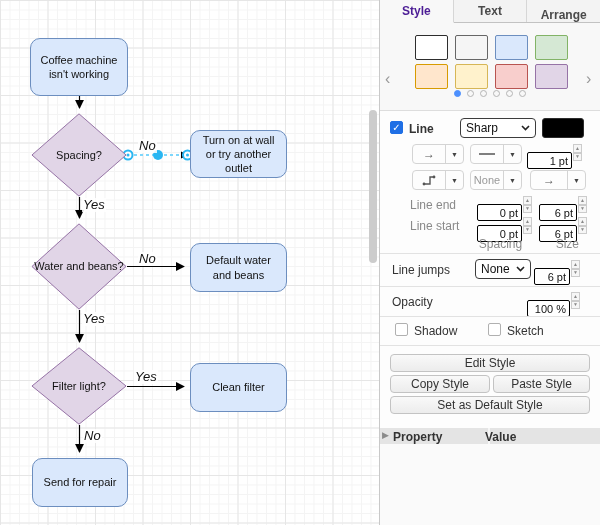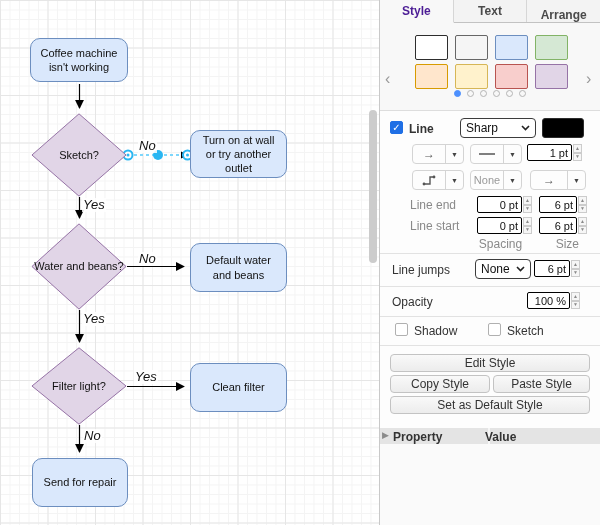--- a/index.html
+++ b/index.html
@@ -56,21 +56,21 @@
          display:flex; align-items:center; justify-content:space-between; padding:0 5px; font-size:12px; color:#111; }
   .color-btn { position:absolute; height:20px; border:1px solid #2b2b2b; border-radius:3px; }
 
   .combo { position:absolute; height:20px; border:1px solid #d4d4d4; border-radius:4px; background:#fdfdfd;
            display:flex; align-items:stretch; overflow:hidden; }
   .combo .main { flex:1; display:flex; align-items:center; justify-content:center; color:#555; font-size:12px; }
   .combo .drop { width:18px; border-left:1px solid #d4d4d4; display:flex; align-items:center; justify-content:center; font-size:7px; color:#444; }
   .combo .none-txt { color:#999; font-size:11px; }
 
   .pt-input { position:absolute; height:17px; border:1px solid #000; border-radius:2px; background:#fff;
-              font-size:11px; color:#111; display:flex; align-items:center; justify-content:flex-end; padding-right:3px; }
+              font-size:11px; color:#111; display:flex; align-items:center; justify-content:flex-end; padding-right:3px;margin-top:8px; }
   .stepper { position:absolute; width:9px; height:17px; display:flex; flex-direction:column; }
   .stepper span { flex:1; border:1px solid #ccc; background:#f6f6f6; color:#8a8a8a; font-size:5px;
                   display:flex; align-items:center; justify-content:center; line-height:1; }
   .field-label { position:absolute; font-size:12px; color:#8a8a8a; }
   .row-label { position:absolute; font-size:12px; color:#333; }
   .bold-label { position:absolute; font-size:12px; font-weight:bold; color:#333; }
 
   .panel-btn { position:absolute; height:18px; background:linear-gradient(#f9f9f9,#ececec); border:1px solid #c3c3c3;
                border-radius:4px; font-size:12px; color:#333; display:flex; align-items:center; justify-content:center; cursor:pointer; }
 
@@ -103,29 +103,29 @@
         <polygon points="181,151.5 188.5,155 181,158.5" fill="#000"></polygon>
         <path d="M128 155 L187 155" stroke="#7ed6fb" stroke-width="2" stroke-dasharray="3,3" fill="none"></path>
         <circle cx="158" cy="155" r="5" fill="#29b6f2"></circle>
         <circle cx="128" cy="155" r="4.5" fill="#fff" stroke="#29b6f2" stroke-width="2"></circle>
         <circle cx="128" cy="155" r="1.5" fill="#29b6f2"></circle>
         <circle cx="187.5" cy="155" r="4.5" fill="#fff" stroke="#29b6f2" stroke-width="2"></circle>
         <circle cx="187.5" cy="155" r="1.5" fill="#29b6f2"></circle>
       </g>
     </svg>
 
-    <div class="node rect-node" style="left:30px; top:38px; width:98px; height:44px;">
+    <div class="node rect-node" style="left:30px; top:38px; width:98px; height:58px;">
       <span>Coffee machine isn't working</span>
     </div>
 
     <div class="node diamond-node" style="left:31px; top:113px; width:96px; height:84px;">
       <svg viewBox="0 0 100 100" preserveAspectRatio="none" width="100%" height="100%">
         <polygon points="50,1 99,50 50,99 1,50" fill="#e1d5e7" stroke="#9673a6" stroke-width="1" vector-effect="non-scaling-stroke"></polygon>
       </svg>
-      <span class="dlabel">Sketch?</span>
+      <span class="dlabel">Spacing?</span>
     </div>
 
     <div class="node rect-node" style="left:190px; top:130px; width:97px; height:48px;">
       <span>Turn on at wall or try another outlet</span>
     </div>
 
     <div class="node diamond-node" style="left:31px; top:223px; width:96px; height:87px;">
       <svg viewBox="0 0 100 100" preserveAspectRatio="none" width="100%" height="100%">
         <polygon points="50,1 99,50 50,99 1,50" fill="#e1d5e7" stroke="#9673a6" stroke-width="1" vector-effect="non-scaling-stroke"></polygon>
       </svg>

